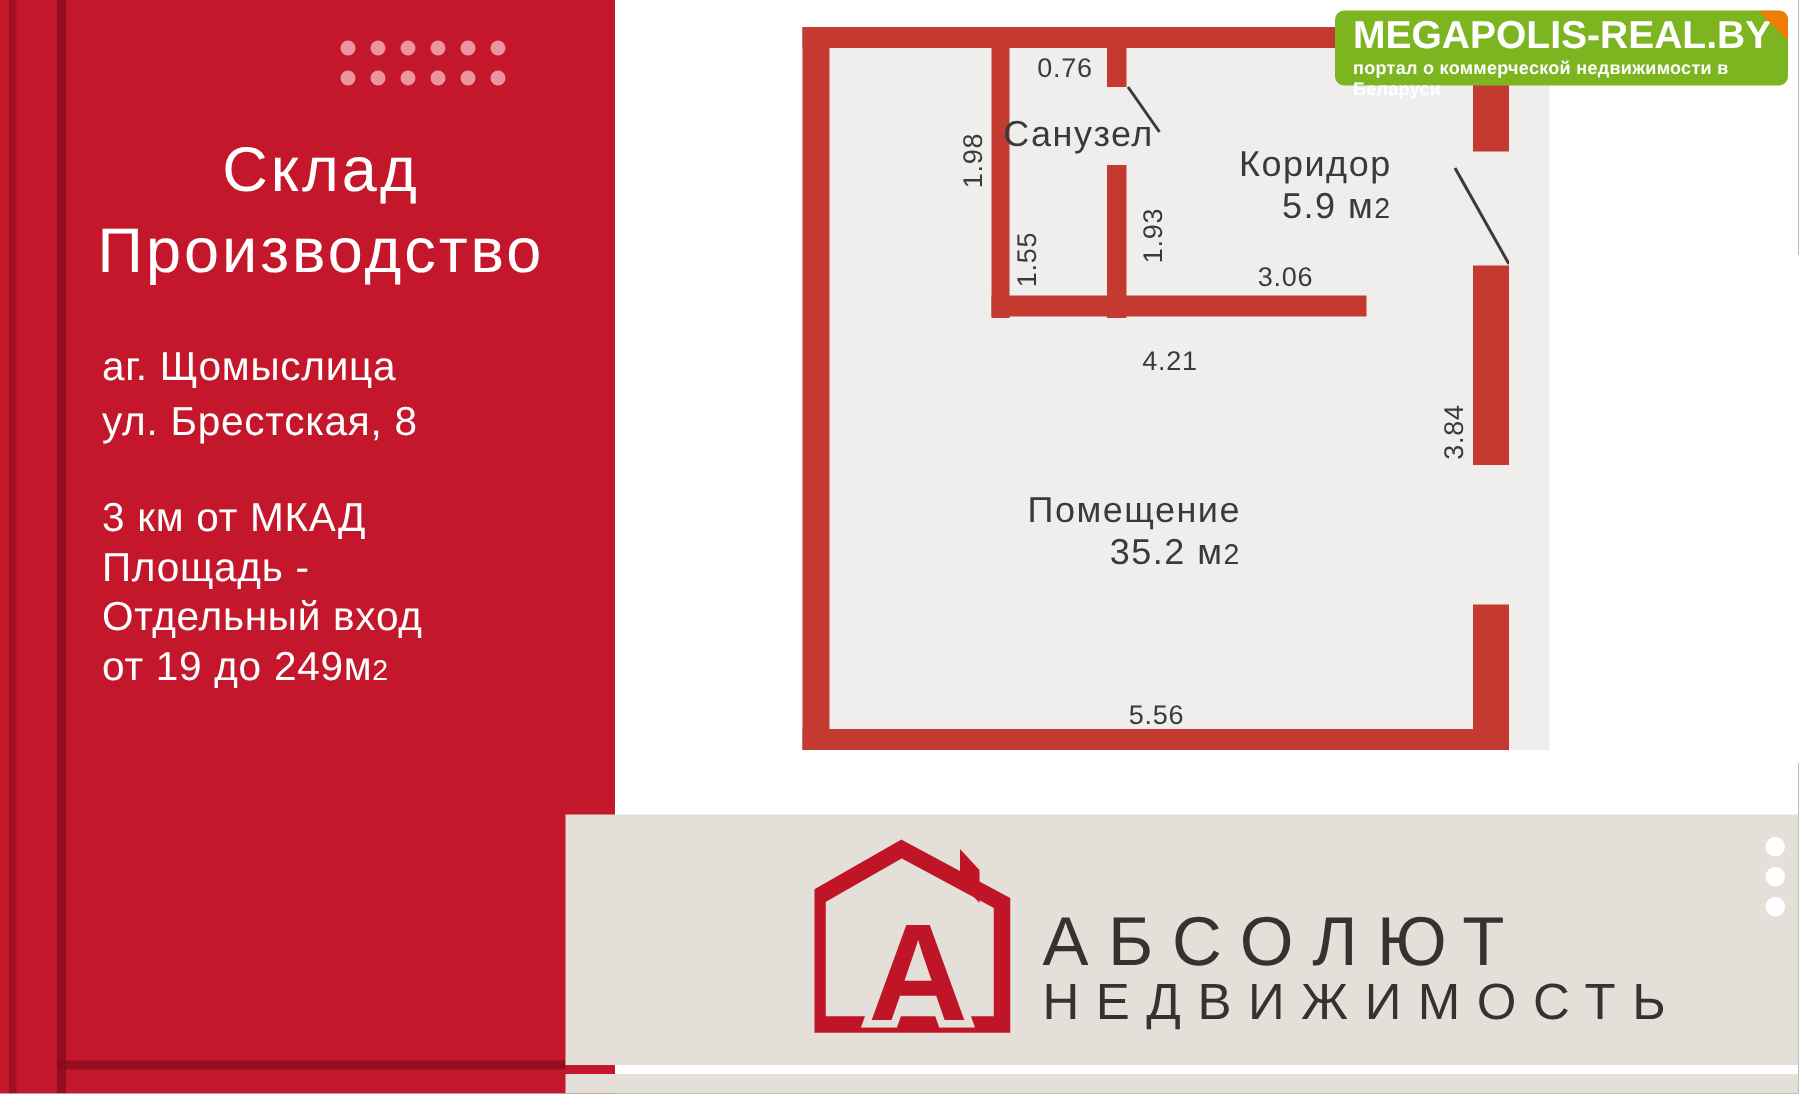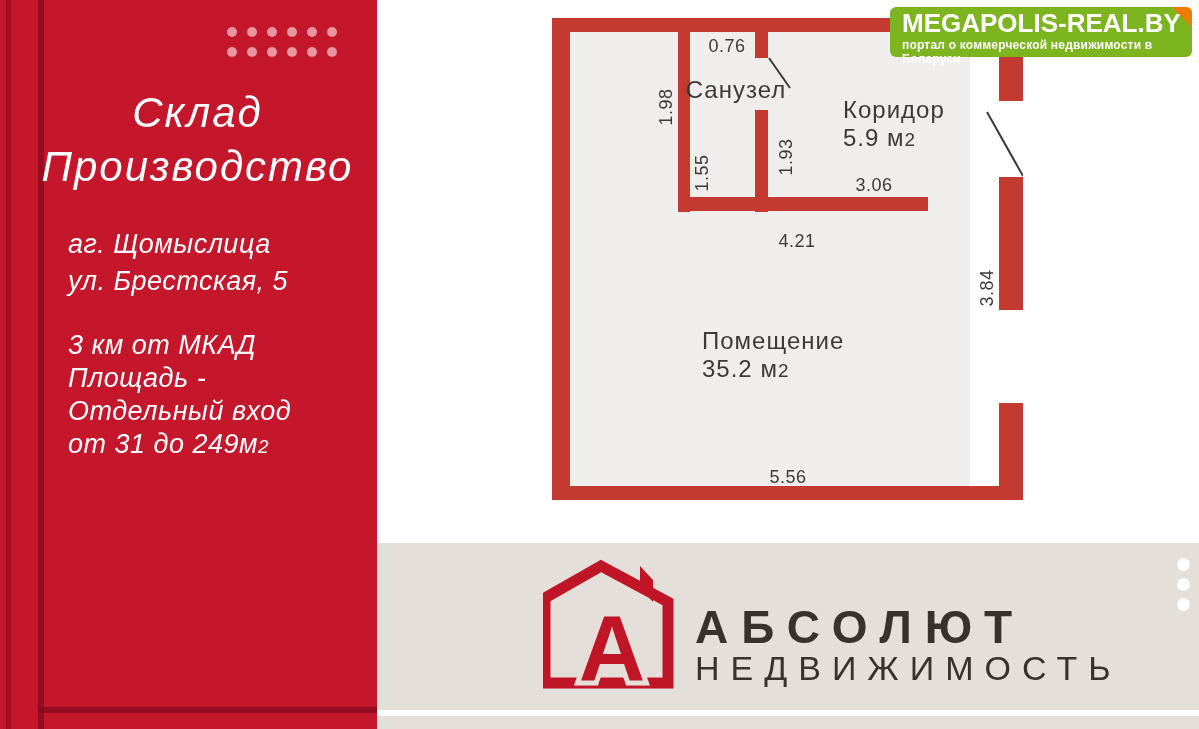--- a/index.html
+++ b/index.html
@@ -6,34 +6,34 @@
     --panel-red:#c5172b; --panel-dark:#7f0c1c; --dot-pink:#f0abb4;
     --wall-red:#c43a30; --plan-bg:#f0eeec; --label-dark:#3a3a3a;
     --banner-green:#7cb520; --fold-orange:#ef7d05; --footer-beige:#e4dfd9;
     --brand-dark:#37322e; --house-red:#c01527;
   }
   html,body{margin:0;padding:0;background:#888;}
   .stage{position:relative;width:1199px;height:729px;background:#ffffff;overflow:hidden;
          font-family:"Liberation Sans", sans-serif;}
 
   
-  .panel{position:absolute;left:0;top:0;width:377px;height:729px;background:var(--panel-red);color:#fff;font-style:italic;}
+  .panel{position:absolute;left:0;top:0;width:410px;height:729px;background:var(--panel-red);color:#fff;}
   .spine{position:absolute;left:6px;top:0;bottom:0;width:5px;background:var(--panel-dark);opacity:.5;}
   .frame-v{position:absolute;left:38px;top:0;bottom:0;width:6px;background:var(--panel-dark);opacity:.7;}
   .frame-h{position:absolute;left:38px;top:707px;width:339px;height:6px;background:var(--panel-dark);opacity:.7;}
   .dots-grid{position:absolute;left:227px;top:27px;display:grid;grid-template-columns:repeat(6,10px);grid-auto-rows:10px;gap:10px;}
   .dots-grid span{width:10px;height:10px;border-radius:50%;background:var(--dot-pink);opacity:.85;}
   .panel-title{position:absolute;left:24px;right:6px;top:86px;text-align:center;
                font-size:42px;line-height:54px;font-weight:300;letter-spacing:2px;}
   .panel-address{position:absolute;left:68px;top:226px;font-size:27px;line-height:37px;font-weight:300;letter-spacing:.5px;}
   .panel-info{position:absolute;left:68px;top:329px;font-size:27px;line-height:33px;font-weight:300;letter-spacing:.5px;}
   .sub2{font-size:19px;}
 
   
-  .plan{position:absolute;left:552px;top:18px;width:418px;height:482px;background:var(--plan-bg);}
+  .plan{position:absolute;left:535px;top:18px;width:498px;height:482px;background:var(--plan-bg);text-align:right;}
   .wall{position:absolute;background:var(--wall-red);}
   .w-top{left:0;top:0;width:471px;height:14px;}
   .w-left{left:0;top:0;width:18px;height:482px;}
   .w-bottom{left:0;top:468px;width:471px;height:14px;}
   .w-right-1{left:447px;top:0;width:24px;height:83px;}
   .w-right-2{left:447px;top:159px;width:24px;height:133px;}
   .w-right-3{left:447px;top:385px;width:24px;height:97px;}
   .w-san-left{left:126px;top:14px;width:12px;height:180px;}
   .w-san-right-stub{left:203px;top:14px;width:13px;height:26px;}
   .w-san-right{left:203px;top:92px;width:13px;height:102px;}
@@ -51,21 +51,21 @@
         border-radius:6px;color:#fff;z-index:5;cursor:pointer;}
   .mega-title{padding:2px 0 0 12px;font-size:26px;font-weight:bold;line-height:29px;letter-spacing:0;}
   .mega-sub{padding-left:12px;font-size:12px;font-weight:bold;line-height:14px;letter-spacing:.2px;}
   .fold{position:absolute;top:0;right:0;width:0;height:0;border-top:20px solid var(--fold-orange);
         border-left:20px solid transparent;border-top-right-radius:6px;}
 
   
   .footerband{position:absolute;left:377px;top:543px;width:822px;height:167px;background:var(--footer-beige);}
   .footer-strip{position:absolute;left:377px;top:716px;width:822px;height:13px;background:var(--footer-beige);}
   .house{position:absolute;left:166px;top:15px;}
-  .brand{position:absolute;left:318px;top:57px;font-size:46px;font-weight:bold;letter-spacing:13px;color:var(--brand-dark);}
+  .brand{position:absolute;left:318px;top:57px;font-size:46px;font-weight:normal;letter-spacing:13px;color:var(--brand-dark);}
   .brand-sub{position:absolute;left:318px;top:106px;font-size:34px;letter-spacing:11px;color:var(--brand-dark);}
   .footer-dots{position:absolute;left:800px;top:15px;display:flex;flex-direction:column;gap:7px;}
   .footer-dots span{width:13px;height:13px;border-radius:50%;background:#fff;}
 </style>
 </head>
 <body>
 
 <div class="stage">
 
   <aside class="panel">
@@ -88,29 +88,29 @@
         <span></span>
     </div>
 
     <h1 class="panel-title" style="margin:0;font-weight:300;">
       <div>Склад</div>
       <div>Производство</div>
     </h1>
 
     <div class="panel-address">
       <div>аг. Щомыслица</div>
-      <div>ул. Брестская, 5</div>
+      <div>ул. Брестская, 8</div>
     </div>
 
     <div class="panel-info">
       <div>3 км от МКАД</div>
       <div>Площадь -</div>
       <div>Отдельный вход</div>
       <div>
-        <span>от 31 до 249м</span><span class="sub2">2</span>
+        <span>от 19 до 249м</span><span class="sub2">2</span>
       </div>
     </div>
   </aside>
 
   <div class="plan">
     <div class="wall w-top"></div>
     <div class="wall w-left"></div>
     <div class="wall w-bottom"></div>
     <div class="wall w-right-1"></div>
     <div class="wall w-right-2"></div>

